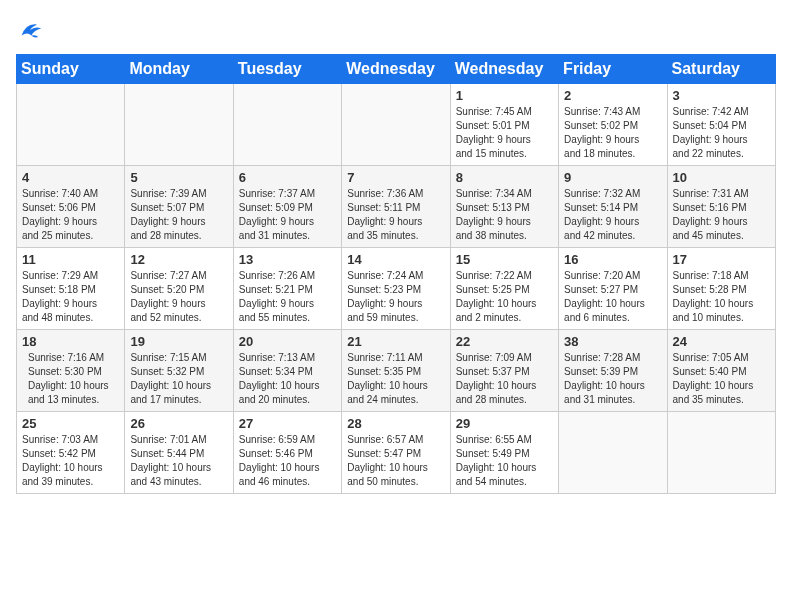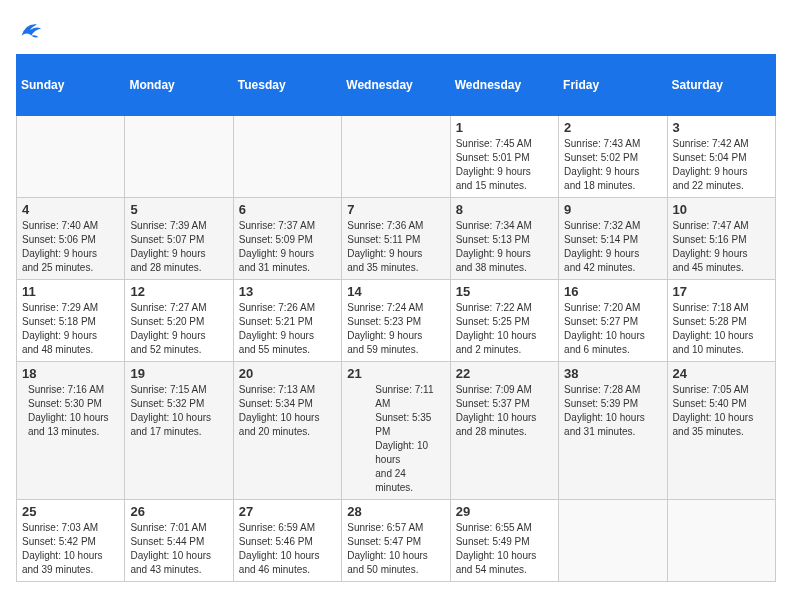--- a/index.html
+++ b/index.html
@@ -47,22 +47,22 @@
       color: #555;
       font-weight: normal;
     }
     .calendar {
       width: 100%;
       border-collapse: collapse;
     }
     .calendar th {
       background: #1a73e8;
       color: #fff;
-      font-size: 12px;
-      padding: 23px 4px;
+      font-size: 16px;
+      padding: 5px 4px;
       text-align: left;
       border: 1px solid #1a73e8;
     }
     .calendar td {
       border: 1px solid #ccc;
       vertical-align: top;
       padding: 4px 5px;
       font-size: 10.5px;
       color: #333;
       width: calc(100% / 7);
@@ -185,21 +185,21 @@
         </td>
         <td>
           <span class="day-num">9</span>
           <div class="day-info" style="white-space: pre-line;">Sunrise: 7:32 AM
 Sunset: 5:14 PM
 Daylight: 9 hours
 and 42 minutes.</div>
         </td>
         <td>
           <span class="day-num">10</span>
-          <div class="day-info" style="white-space: pre-line;">Sunrise: 7:47 AM
+          <div class="day-info" style="white-space: pre-line;">Sunrise: 7:31 AM
 Sunset: 5:16 PM
 Daylight: 9 hours
 and 45 minutes.</div>
         </td>
       </tr>
       <tr>
         <td>
           <span class="day-num">11</span>
           <div class="day-info" style="white-space: pre-line;">Sunrise: 7:29 AM
 Sunset: 5:18 PM
@@ -266,21 +266,21 @@
         </td>
         <td>
           <span class="day-num">20</span>
           <div class="day-info" style="white-space: pre-line;">Sunrise: 7:13 AM
 Sunset: 5:34 PM
 Daylight: 10 hours
 and 20 minutes.</div>
         </td>
         <td>
           <span class="day-num">21</span>
-          <div class="day-info" style="white-space: pre-line; margin-left: 28px;">Sunrise: 7:11 AM
+          <div class="day-info" style="white-space: pre-line;">Sunrise: 7:11 AM
 Sunset: 5:35 PM
 Daylight: 10 hours
 and 24 minutes.</div>
         </td>
         <td>
           <span class="day-num">22</span>
           <div class="day-info" style="white-space: pre-line;">Sunrise: 7:09 AM
 Sunset: 5:37 PM
 Daylight: 10 hours
 and 28 minutes.</div>

